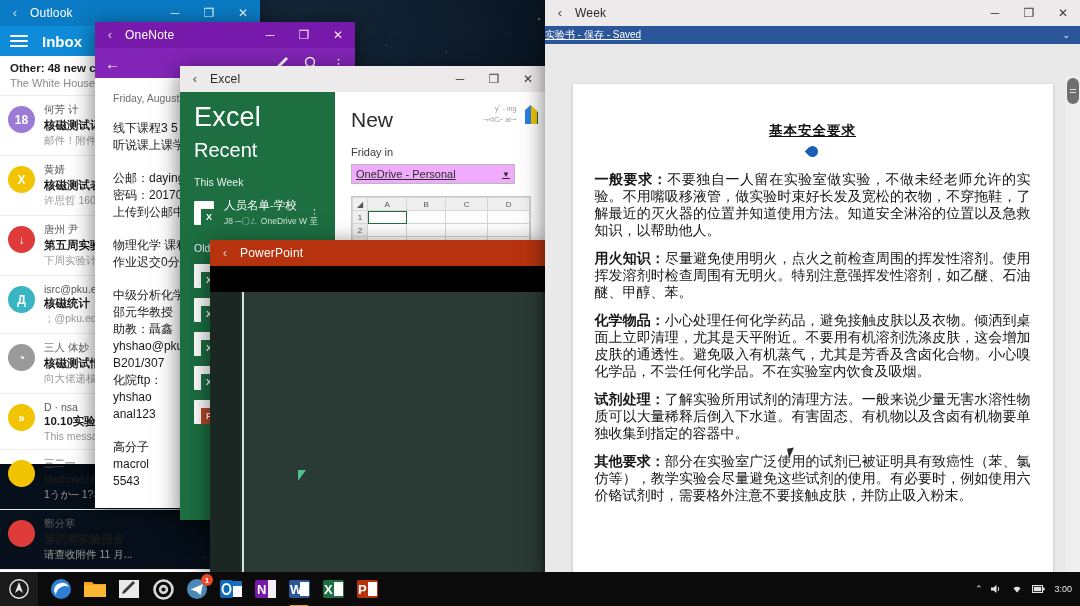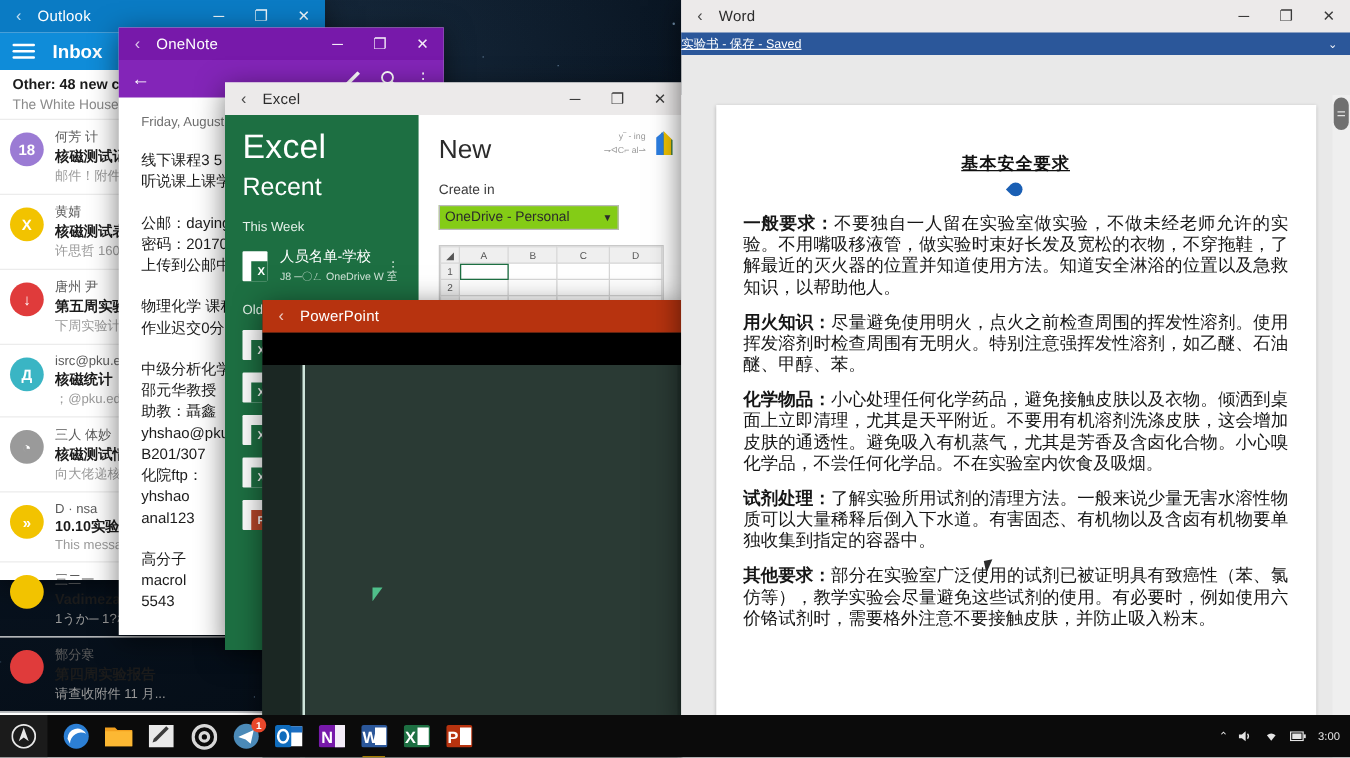--- a/index.html
+++ b/index.html
@@ -125,23 +125,24 @@
   .xl-ico.pp:before{ background:#b7472a; }
   .xl-ico.pp:after{ content:"P"; }
   .xl-meta { font-size: 11px; }
   .xl-name { font-size: 11.5px; }
   .xl-sub { font-size: 8.5px; color:#cfe3d6; margin-top:3px; filter: blur(.3px); }
   .xl-dots { position:absolute; right: 14px; color:#cfe3d6; font-size:11px; letter-spacing:1px;}
   .xl-right { flex: 1; background: #fff; padding: 16px 14px 0 16px; position: relative; }
   .xl-new { font-size: 21px; font-weight: 300; color: #2b2b2b; }
   .xl-createin { font-size: 11px; color: #3b3b3b; margin-top: 14px; }
   .xl-select {
-    margin-top: 6px; width: 144px; height: 20px; border: 1px solid #b9b9b9;
+    margin-top: 6px; width: 164px; height: 20px; border: 1px solid #b9b9b9;
     font-size: 11px; color: #2b2b2b; display:flex; align-items:center; padding: 0 4px;
-    background:#84cc16;
+    background:#f0abfc;
+    text-decoration:underline;
   }
   .xl-select .cv { margin-left:auto; font-size: 8px; }
   .xl-grid { margin-top: 12px; width: 180px; border: 1px solid #c9c9c9; background:#fff;}
   .xl-grid table { border-collapse: collapse; width: 100%; }
   .xl-grid td, .xl-grid th {
     border: 1px solid #d6d6d6; height: 13px; font-size: 8px; font-weight: 400;
     color: #555; text-align: center; background:#fff;
   }
   .xl-grid th { background: #efefef; height: 13px; }
   .xl-grid td.rh { background: #efefef; width: 15px; }
@@ -648,21 +649,21 @@
         <div class="xl-brand">
           <svg width="58" height="26" viewBox="0 0 58 26">
             <text x="14" y="9" font-size="7" fill="#9a9a9a" font-family="Liberation Sans">y‾ ‑ ing</text>
             <text x="2" y="20" font-size="7" fill="#9a9a9a" font-family="Liberation Sans">⇁ᐊC⌐ al⇀</text>
             <path d="M48 22 L48 4 L57 10 L57 22 Z" fill="#1d6f42"></path>
             <path d="M44 22 L44 8 L50 3 L50 22 Z" fill="#2b7de0"></path>
             <path d="M50 22 L50 3 L56 9 L56 22 Z" fill="#f2c300"></path>
           </svg>
         </div>
         <div class="xl-new">New</div>
-        <div class="xl-createin">Create in</div>
+        <div class="xl-createin">Friday in</div>
         <div class="xl-select">
           <span>OneDrive - Personal</span>
           <span class="cv">▼</span>
         </div>
         <div class="xl-grid">
           <table id="xl-table">
               <tbody>
                 <tr>
                   <th>◢</th>
                   <th>A</th>
@@ -729,21 +730,21 @@
     <div class="pp-stage">
       <div class="pp-rail"></div>
       <div class="pp-slide"></div>
       <div class="pp-cursor"></div>
     </div>
   </div>
 
   <div class="win" id="word">
     <div class="titlebar">
       <div class="tb-back">‹</div>
-      <div class="tb-title">Word</div>
+      <div class="tb-title">Week</div>
       <div class="tb-spacer"></div>
       <div class="tb-btns">
         <span>─</span>
         <span>❐</span>
         <span>✕</span>
       </div>
     </div>
     <div class="wd-bar">
       <span>实验书 - 保存 - Saved</span>
       <span class="chev">⌄</span>

